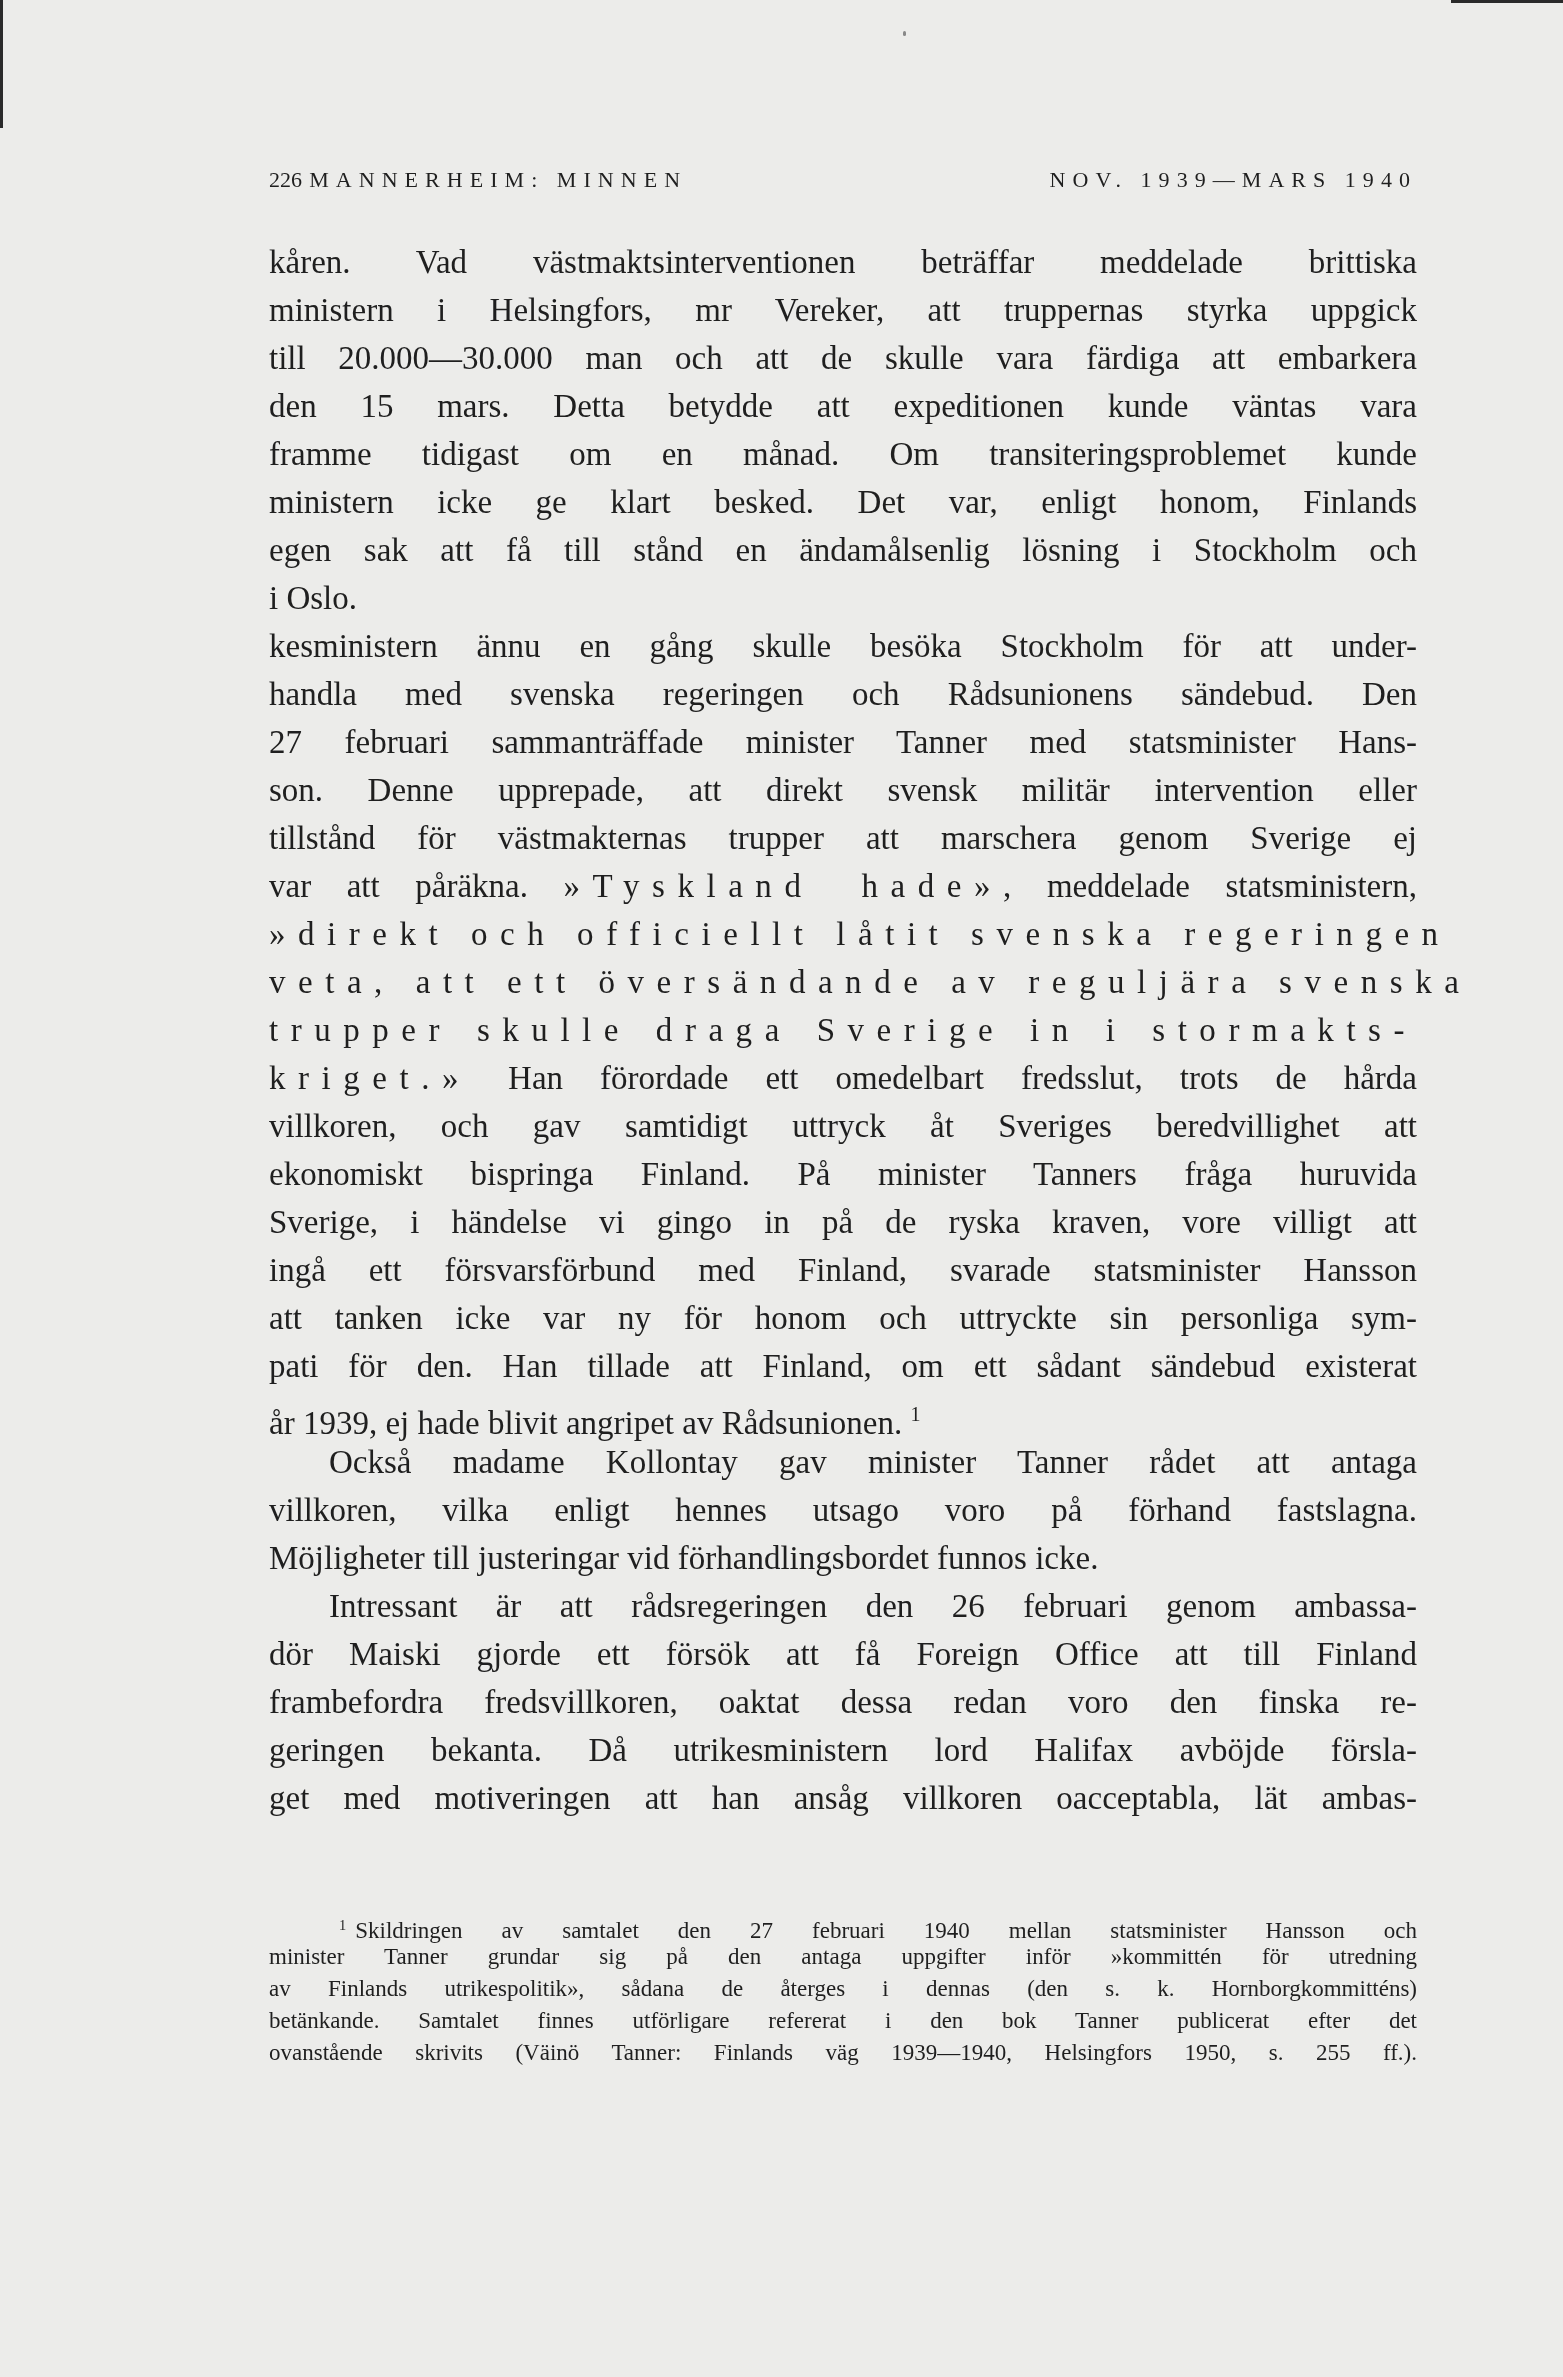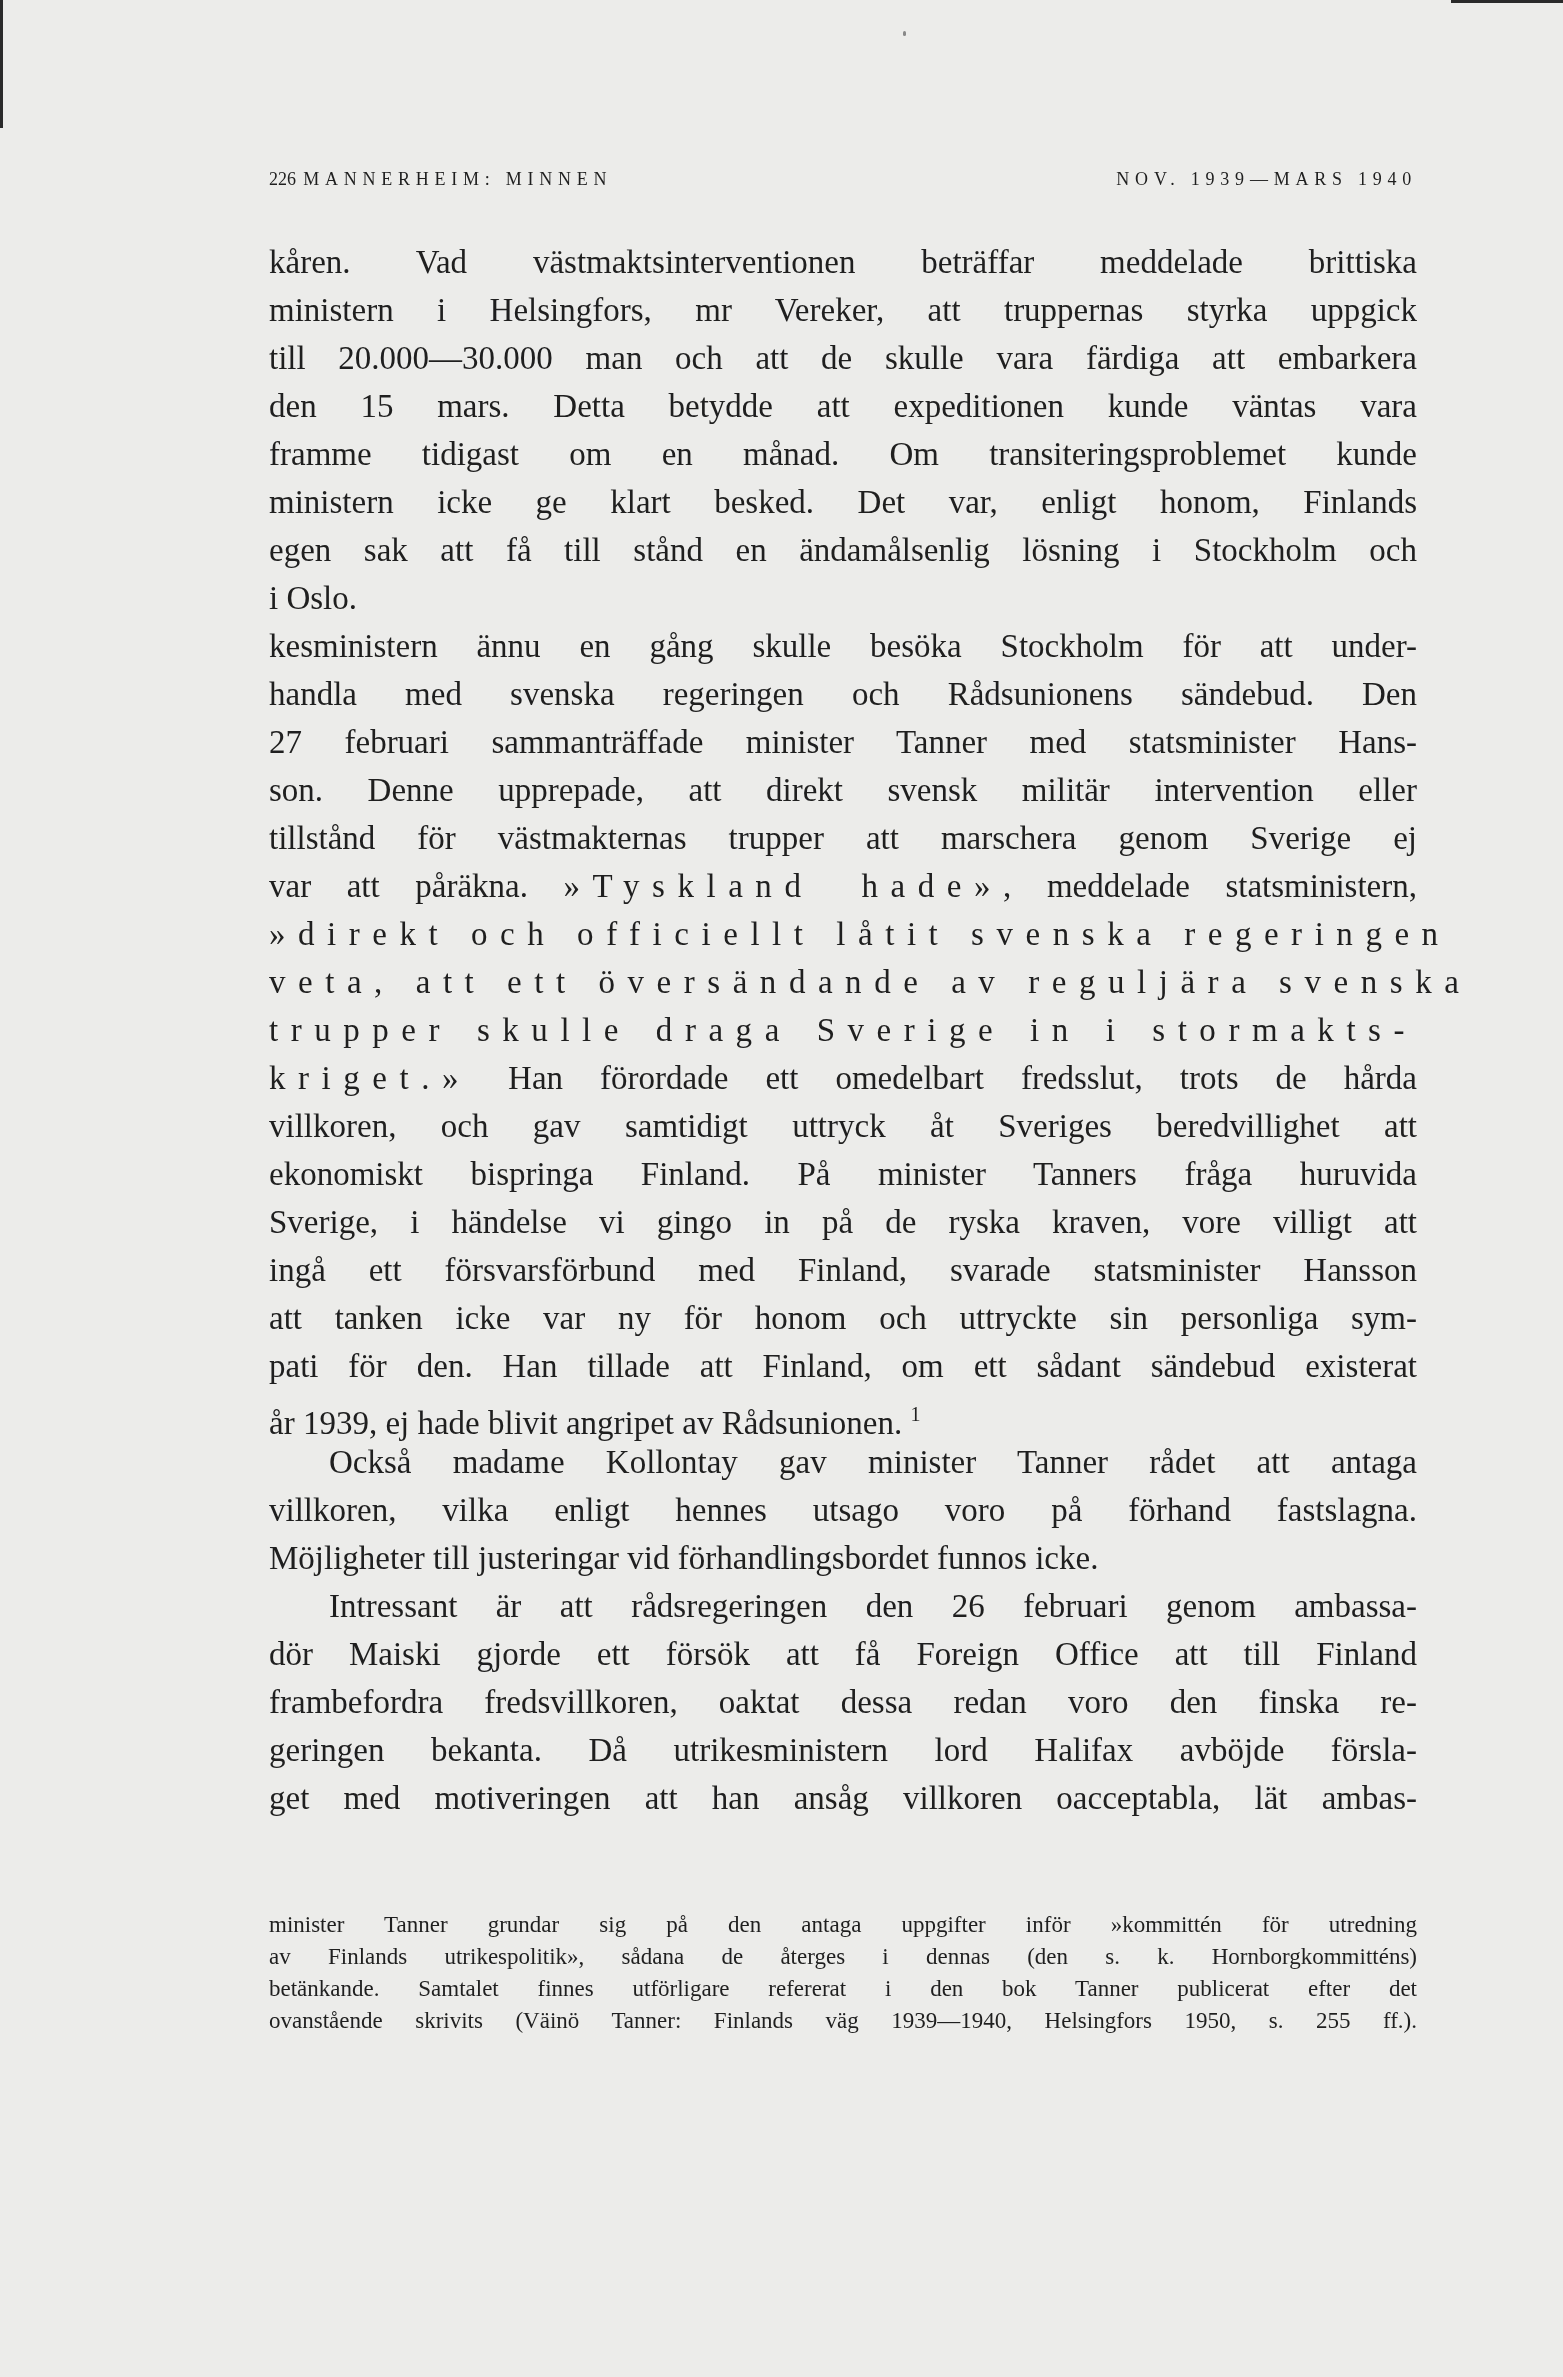--- a/index.html
+++ b/index.html
@@ -8,21 +8,21 @@
     background: #ececea;
     color: #1f1f1f;
     font-family: "Liberation Serif", "DejaVu Serif", serif;
   }
   .edge-left { position: absolute; left: 0; top: 0; width: 2.7px; height: 128px; background: #2a2a2a; }
   .edge-top { position: absolute; left: 1451px; top: 0; width: 113px; height: 2.7px; background: #2a2a2a; }
   .speck { position: absolute; left: 903px; top: 31px; width: 2.7px; height: 4.5px; background: #888; border-radius: 1.8px; }
 
   .running-head {
     position: absolute; left: 269px; top: 166px; width: 1148px;
-    font-size: 18px; line-height: 27px; height: 27px;
+    font-size: 22px; line-height: 27px; height: 27px;
     text-align: justify; text-align-last: justify;
     letter-spacing: 0.32em; white-space: nowrap;
   }
   .running-head .pnum { letter-spacing: 0; margin-right: 7.2px; }
   .running-head .flex { display: flex; justify-content: space-between; }
 
   .body-text {
     position: absolute; left: 269px; top: 238px; width: 1148px;
     font-size: 33px;
   }
@@ -103,18 +103,21 @@
   <div class="line last">Möjligheter till justeringar vid förhandlingsbordet funnos icke.</div>
 
   <div class="line indent">Intressant är att rådsregeringen den 26 februari genom ambassa-</div>
   <div class="line">dör Maiski gjorde ett försök att få Foreign Office att till Finland</div>
   <div class="line">frambefordra fredsvillkoren, oaktat dessa redan voro den finska re-</div>
   <div class="line">geringen bekanta. Då utrikesministern lord Halifax avböjde försla-</div>
   <div class="line">get med motiveringen att han ansåg villkoren oacceptabla, lät ambas-</div>
 </div>
 
 <div class="footnotes">
+  <div class="fline indent">
+    <span class="fsup">1</span><span>Skildringen av samtalet den 27 februari 1940 mellan statsminister Hansson och</span>
+  </div>
   <div class="fline">minister Tanner grundar sig på den antaga uppgifter inför »kommittén för utredning</div>
   <div class="fline">av Finlands utrikespolitik», sådana de återges i dennas (den s. k. Hornborgkommitténs)</div>
   <div class="fline">betänkande. Samtalet finnes utförligare refererat i den bok Tanner publicerat efter det</div>
   <div class="fline">ovanstående skrivits (Väinö Tanner: Finlands väg 1939—1940, Helsingfors 1950, s. 255 ff.).</div>
 </div>
 
 
 </body></html>

